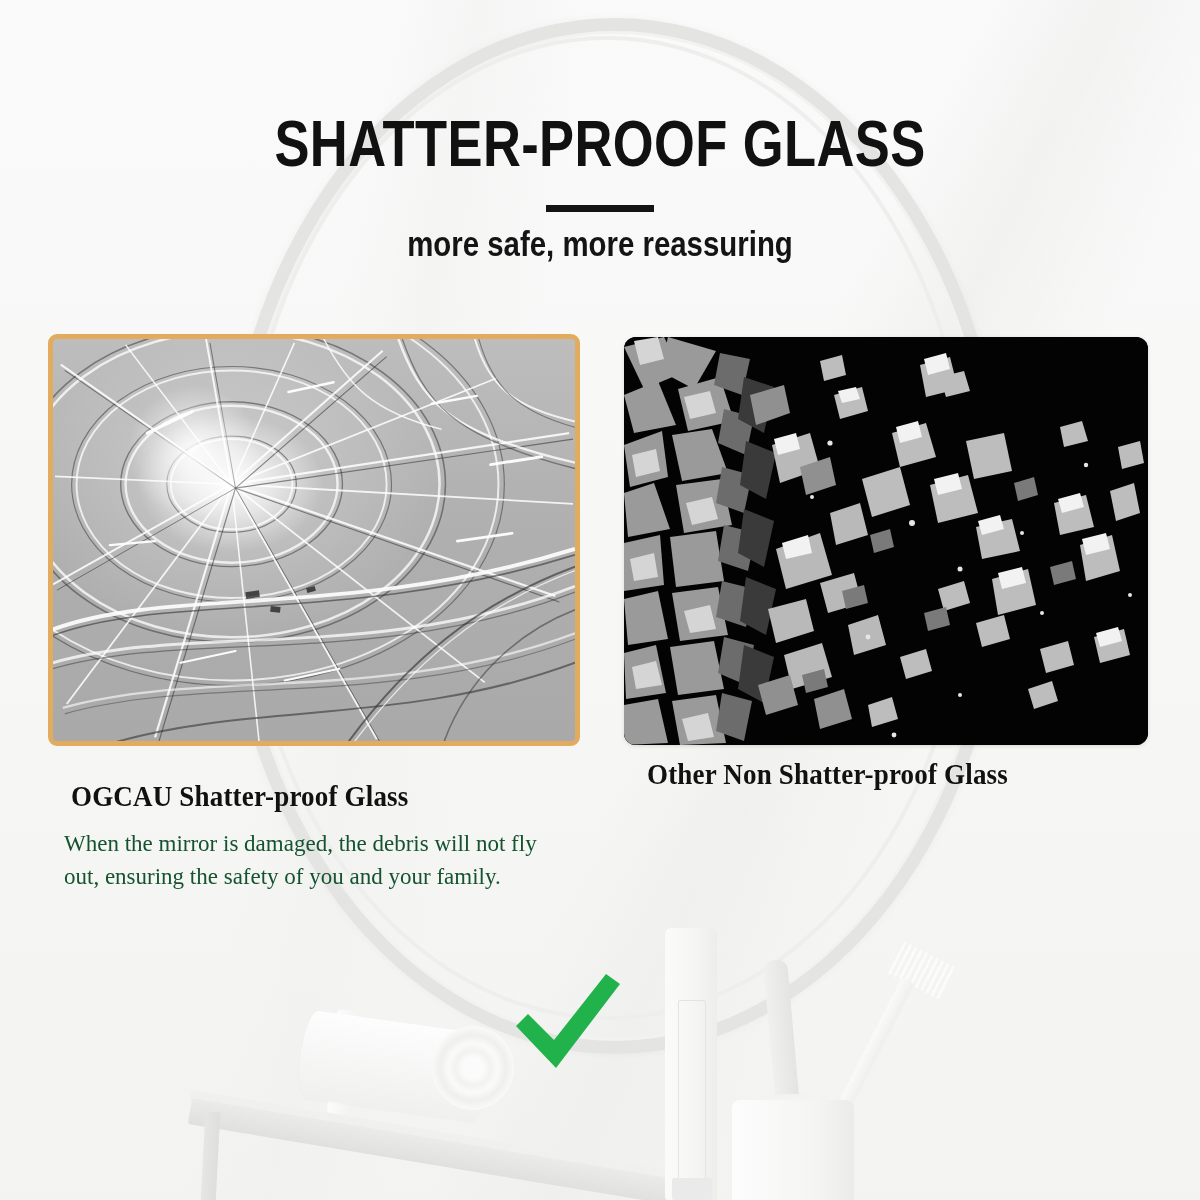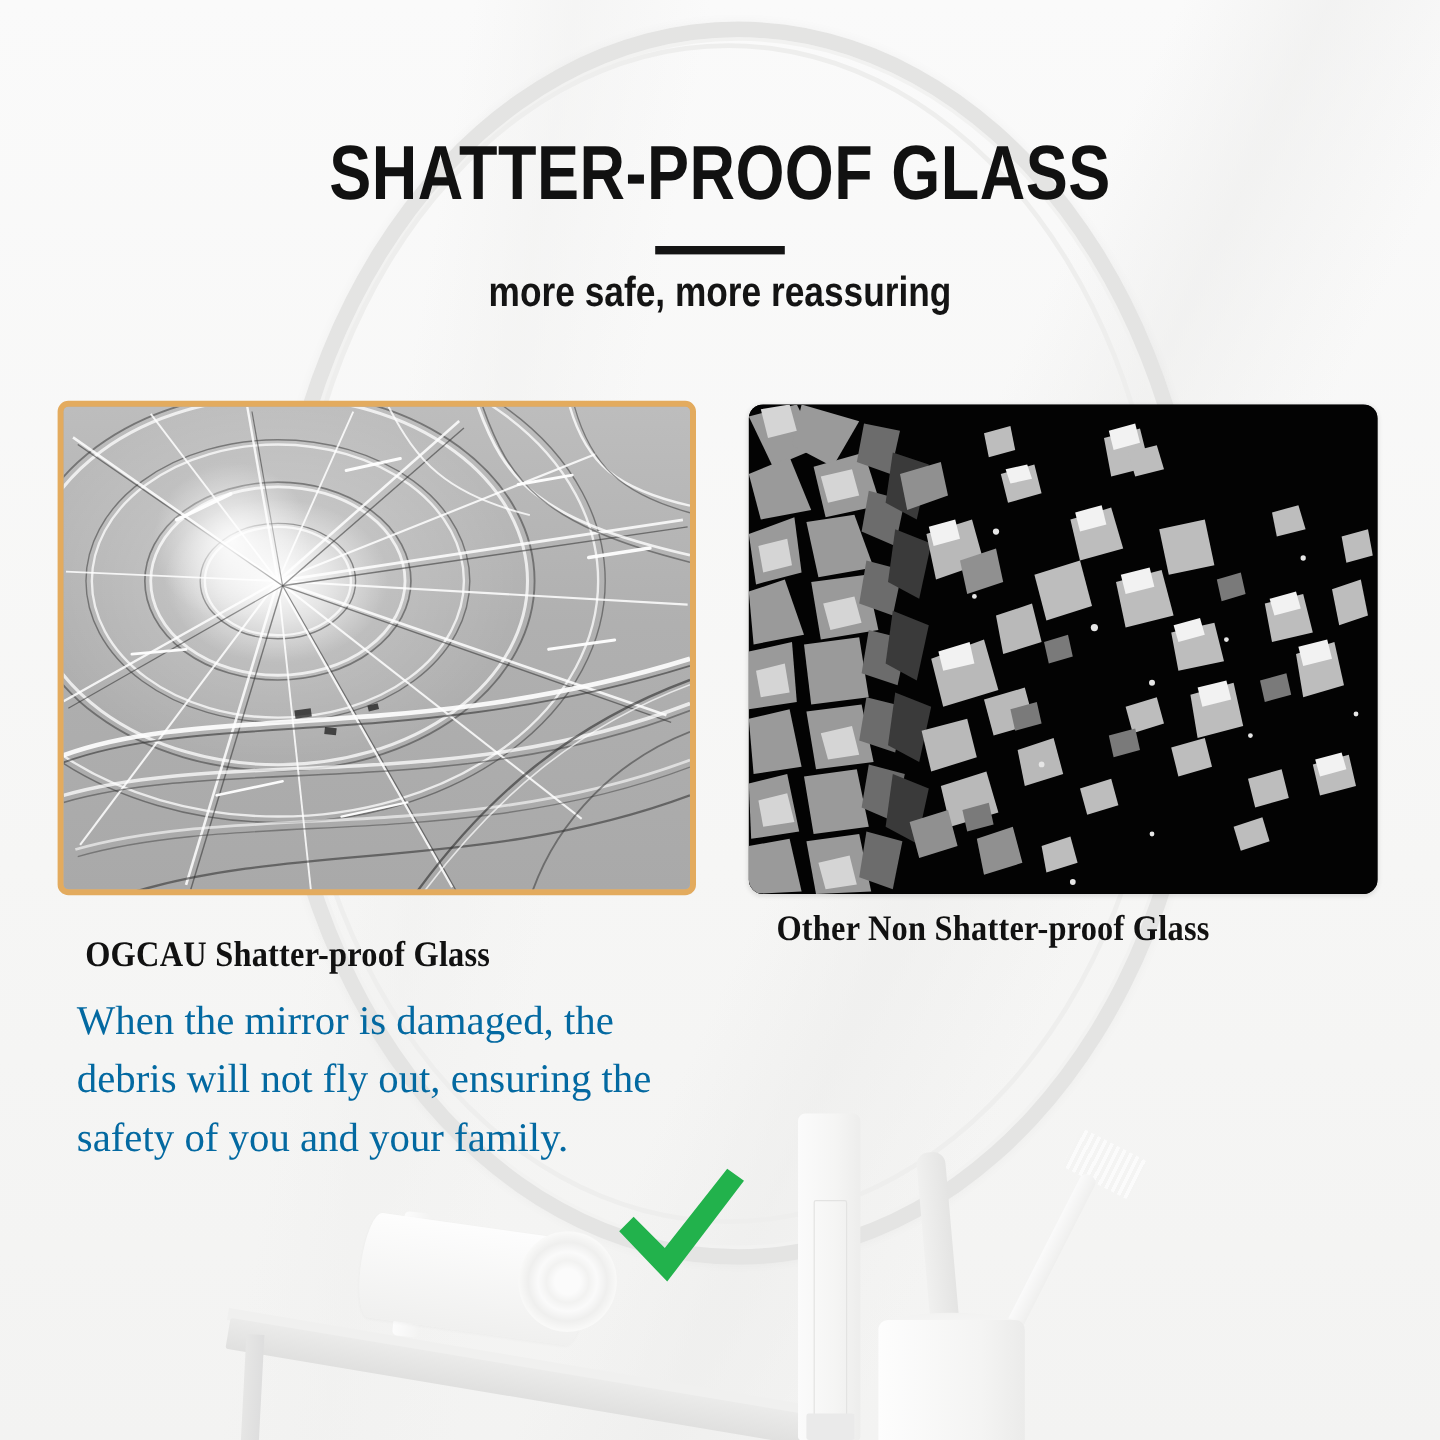--- a/index.html
+++ b/index.html
@@ -185,21 +185,21 @@
   #caption-bad{left:620px;top:756px;}
 
   .cap-head{
     font-size:30px;font-weight:700;color:#111;
     line-height:1.2;letter-spacing:.2px;
     transform:scaleX(.9);
     white-space:nowrap;
   }
   .cap-body{
     margin-top:14px;
-    font-size:34px;font-weight:400;color:#0369a1;
+    font-size:23px;font-weight:400;color:#14532d;
     line-height:1.42;
     padding:0 20px;
   }
 </style>
 </head>
 <body>
 
 <div id="bg-scene">
   <div class="wall-grad"></div>
   <div class="mirror-ring"></div>

